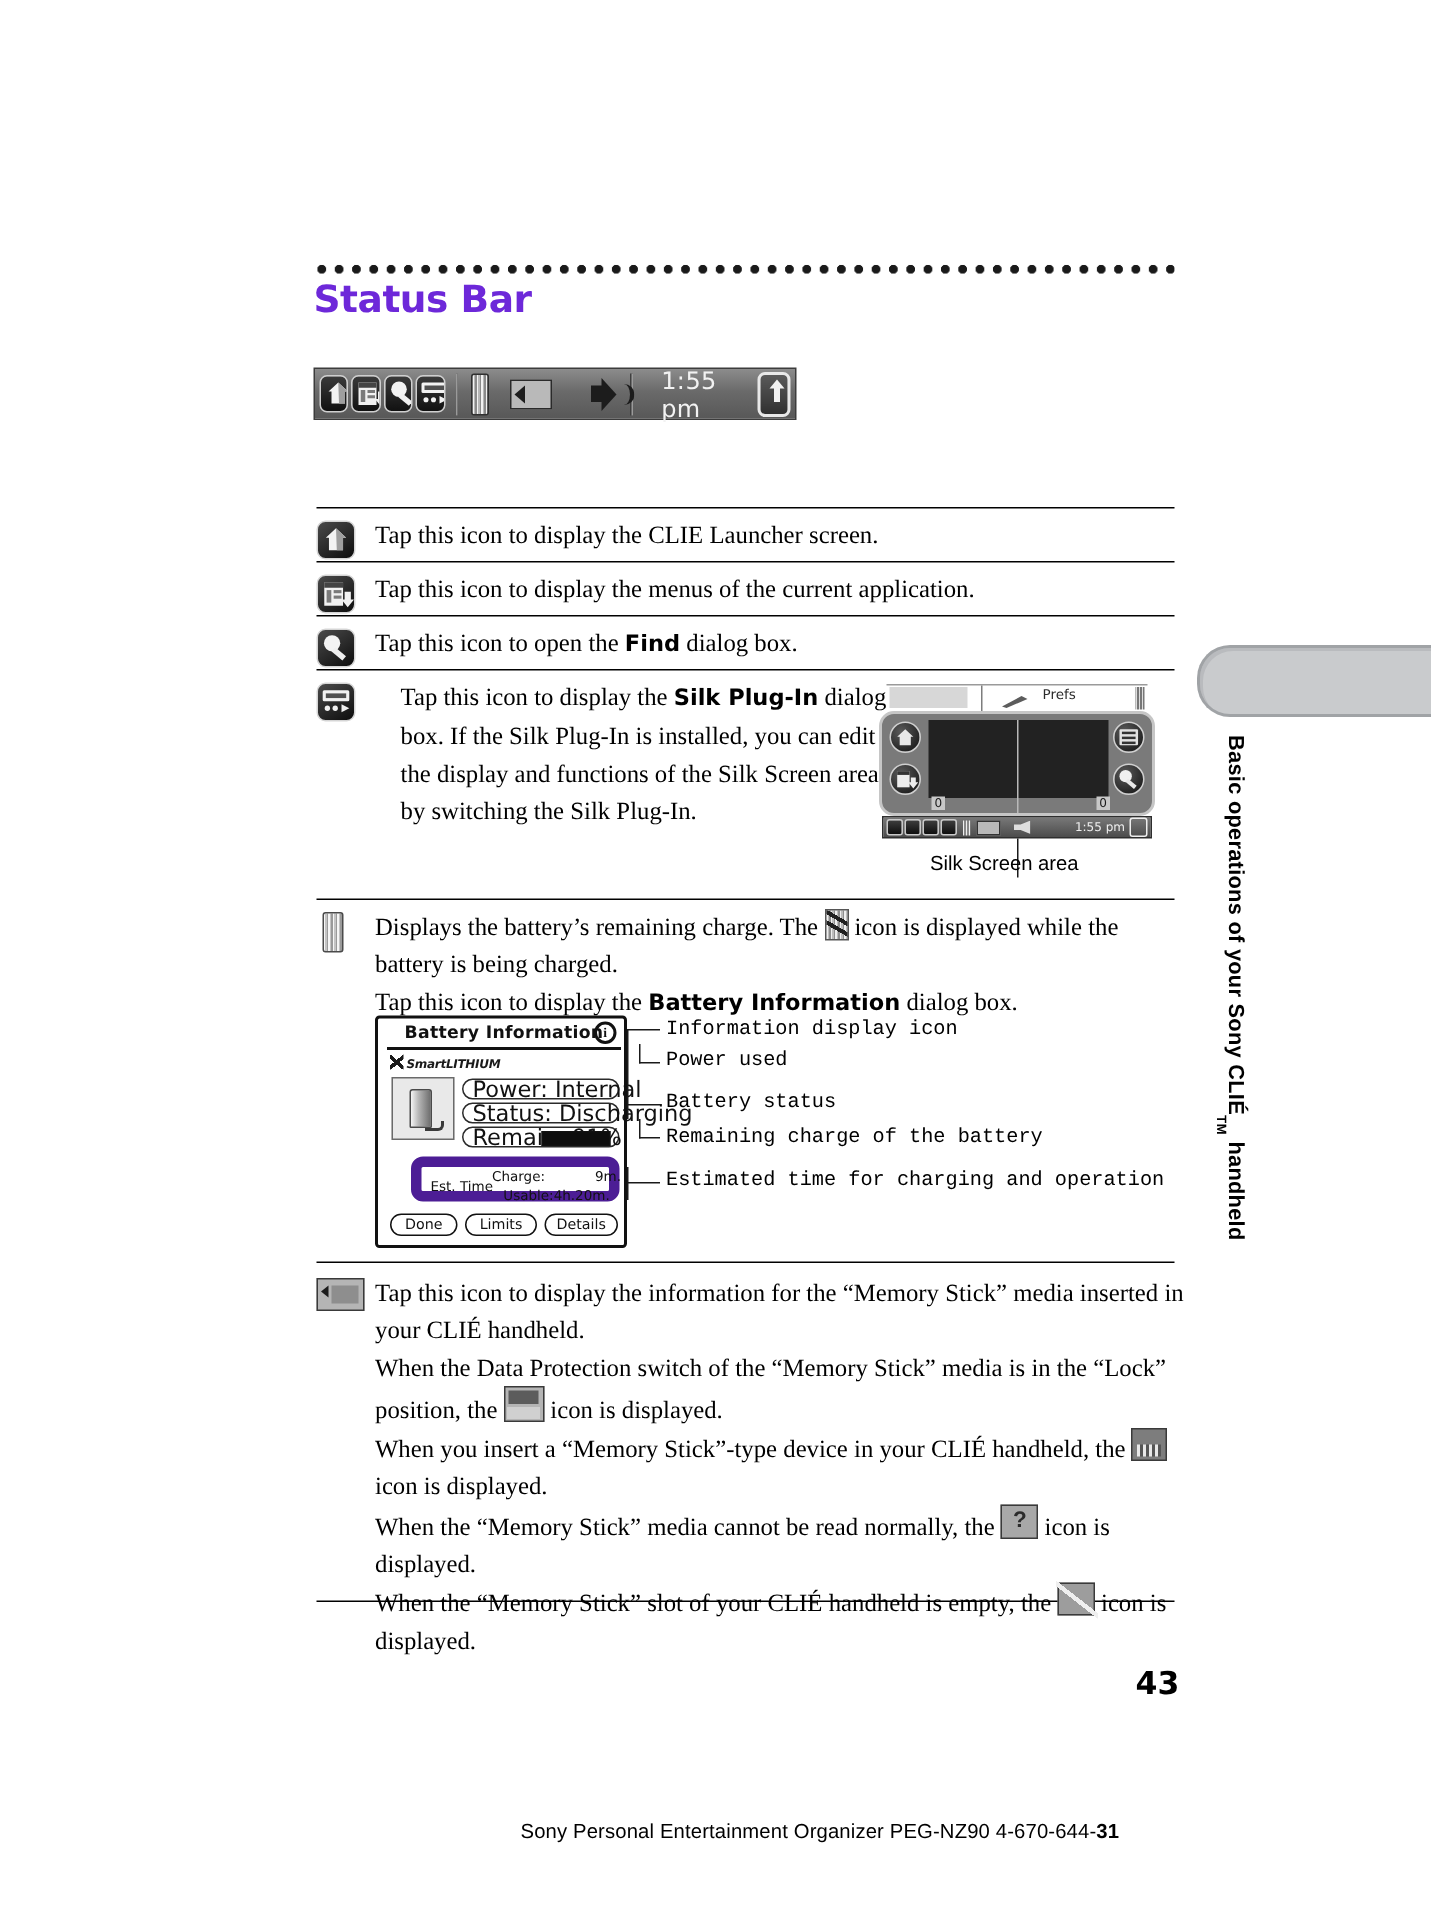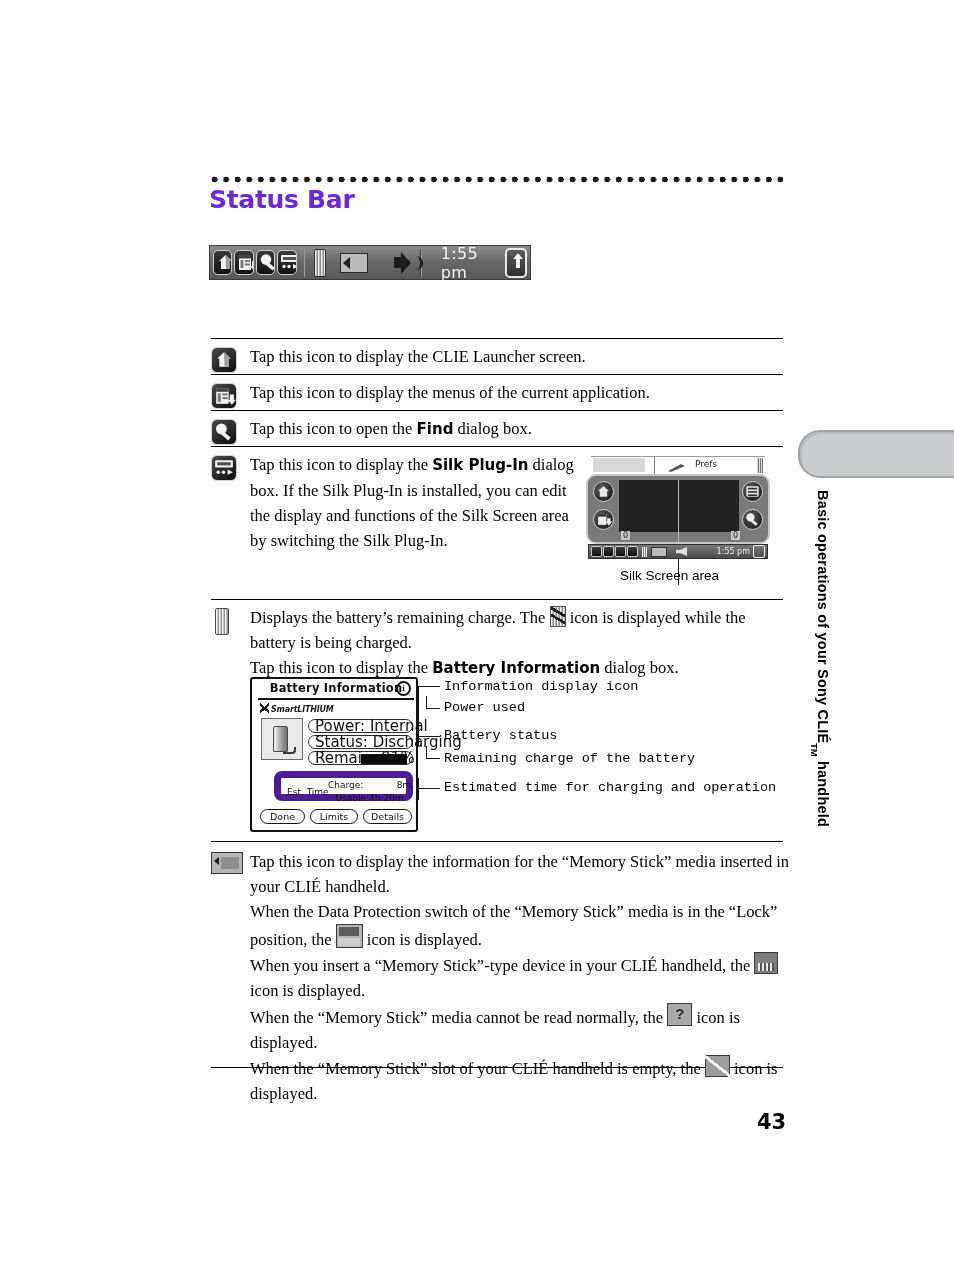--- a/index.html
+++ b/index.html
@@ -194,21 +194,21 @@
     height: 26px;
   }
   .row-text {
     position: absolute;
     left: 39px;
     top: -3px;
     width: 533px;
     font-size: 16.5px;
     line-height: 25px;
   }
-  .row-text.narrow { width: 330px; }
+  .row-text.narrow { width: 330px; margin-left: 17px; }
   b.ui { font-family: "DejaVu Sans", sans-serif; font-size: 15px; font-weight: bold; }
 
   
   .pmicon {
     width: 26px; height: 26px;
     border-radius: 6px;
     background: linear-gradient(145deg,#4a4a4a,#0d0d0d);
     border: 1px solid #d5d5d5;
     box-sizing: border-box;
     position: relative;
@@ -548,21 +548,21 @@
     <div class="bd-field" style="top:72px">
       <span>Remain:</span>
       <span>91%</span>
       <span class="bd-gauge"></span>
     </div>
 
     <div class="bd-est">
       <span class="ttl">Est. Time</span>
       <span class="r1">
         <span>Charge:</span>
-        <span>8m.</span>
+        <span>9m.</span>
       </span>
       <span class="r2">
         <span>Usable:</span>
         <span>4h.20m.</span>
       </span>
     </div>
 
     <div class="bd-btn" style="left:8px; width:45px">Done</div>
     <div class="bd-btn" style="left:58px; width:48px">Limits</div>
     <div class="bd-btn" style="left:111px; width:49px">Details</div>
@@ -585,14 +585,15 @@
   <div class="callout" style="left:444px; top:780px">Estimated time for charging and operation</div>
 
   <div class="row" style="top:850px">
     <div class="row-icon" style="left:0px; top:2px">
       <span class="ms-icon" style="width:30px;height:20px;"><span class="tri"></span><span class="bar" style="left:9px;top:4px;width:18px;height:12px;"></span></span>
     </div>
     <div class="row-text" style="left:39px; width:545px; top:-1px"><span> Tap this icon to display the information for the “Memory Stick” media inserted in your CLIÉ handheld.</span><br><span>When the Data Protection switch of the “Memory Stick” media is in the “Lock” position, the </span><span class="ms-icon ms-lock"><span class="top"></span><span class="bot"></span></span><span> icon is displayed.</span><br><span>When you insert a “Memory Stick”-type device in your CLIÉ handheld, the </span><span class="ms-icon ms-dev"><span class="st"></span></span><span> icon is displayed.</span><br><span>When the “Memory Stick” media cannot be read normally, the </span><span class="ms-icon ms-q"><span class="qm">?</span></span><span> icon is displayed.</span><br><span>When the “Memory Stick” slot of your CLIÉ handheld is empty, the </span><span class="ms-icon ms-empty"><span class="slash"></span></span><span> icon is displayed.</span></div>
   </div>
 
   <div class="pageno">43</div>
+  <div class="footer"><span>Sony Personal Entertainment Organizer  PEG-NZ90  4-670-644-</span><b>31</b></div>
 
 </div>
 
 </body></html>

